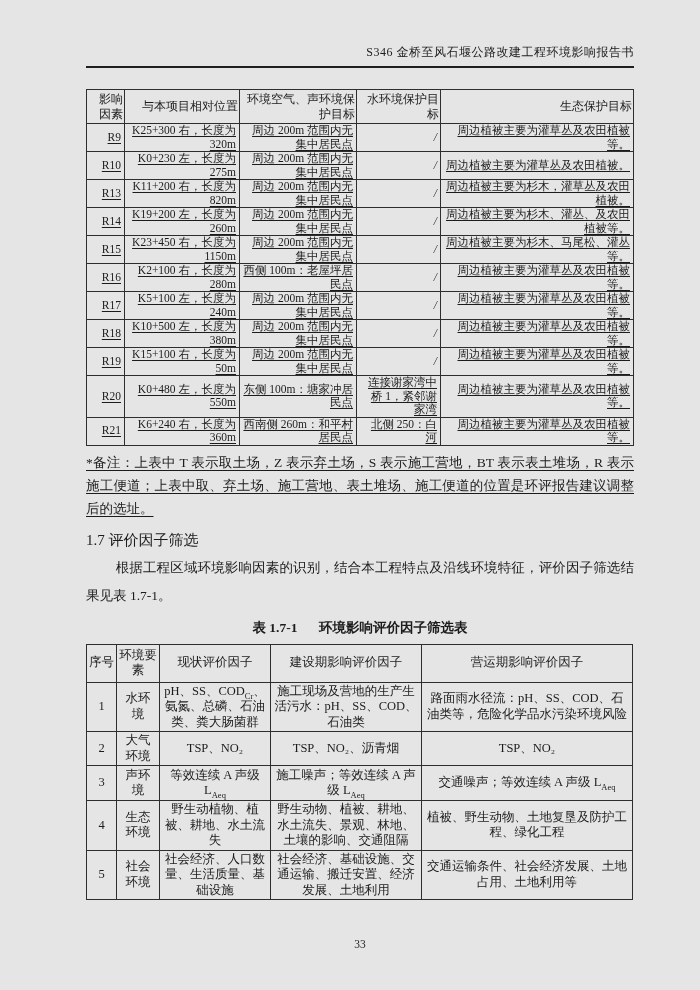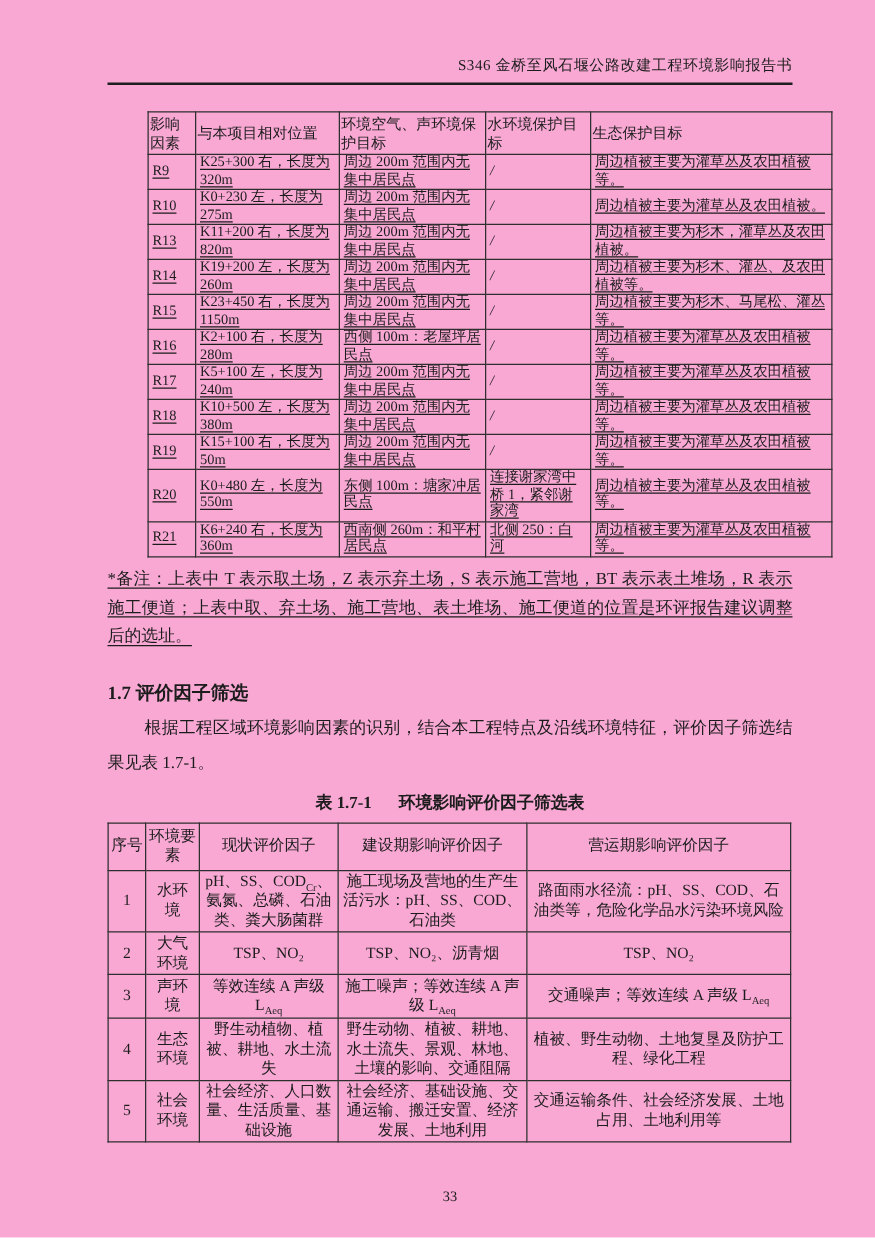--- a/index.html
+++ b/index.html
@@ -1,58 +1,58 @@
 <!DOCTYPE html>
 <html><head>
 <meta charset="utf-8">
 <style>
   html,body { margin:0; padding:0; background:#ffffff; }
   .page {
     position:relative;
     width:700px; height:990px;
-    background:#f9a8d4;
+    background:#e5e5e5;
     box-sizing:border-box;
     padding:44px 66px 0 86px;
     font-family:"Liberation Serif","DejaVu Serif",serif;
     color:#1c1c1c;
     overflow:hidden;
   }
   
   .doc-header {
     text-align:right;
     font-size:12px;
     letter-spacing:0.5px;
     padding-bottom:5px;
     border-bottom:2.5px solid #1f1f1f;
   }
   
   table { border-collapse:collapse; table-layout:fixed; }
   th, td { border:1px solid #2e2e2e; overflow:hidden; }
   th { font-weight:normal; }
   .t1 {
     width:547px; margin-top:21px;
-    font-size:11.5px; line-height:13.5px; text-align:left;margin-left:32px;
+    font-size:11.5px; line-height:13.5px; text-align:right;
   }
   .t1 th { font-size:12px; line-height:15px; padding:1px 1px; }
   .t1 td { padding:0 3px; }
   .t1 thead tr { height:34px; }
   .t1 tbody tr { height:27px; }
   .u { text-decoration:underline; text-decoration-thickness:1px; text-underline-offset:2px; }
   .slash { font-style:italic; }
   
   .note {
     margin:5px 0 0 0;
     font-size:13.5px; font-weight:400;
     line-height:23px;
     text-align:justify;
     text-decoration:underline;
     text-decoration-thickness:1px;
     text-underline-offset:3px;
   }
-  .sec-heading { margin:25px 0 0 0; font-size:15px; font-weight:700; }
+  .sec-heading { margin:11px 0 0 0; font-size:15px; font-weight:400; }
   .para {
     margin:4px 0 0 0;
     font-size:13.5px; line-height:28px;
     text-align:justify; text-indent:2.2em;
   }
   .caption { margin-top:9px; font-size:13.5px; font-weight:700; text-align:center; }
   .caption .cap-title { margin-left:1.6em; }
   .t2 {
     width:546px; margin-top:7px;
     font-size:12.5px; line-height:15.5px; text-align:center;

